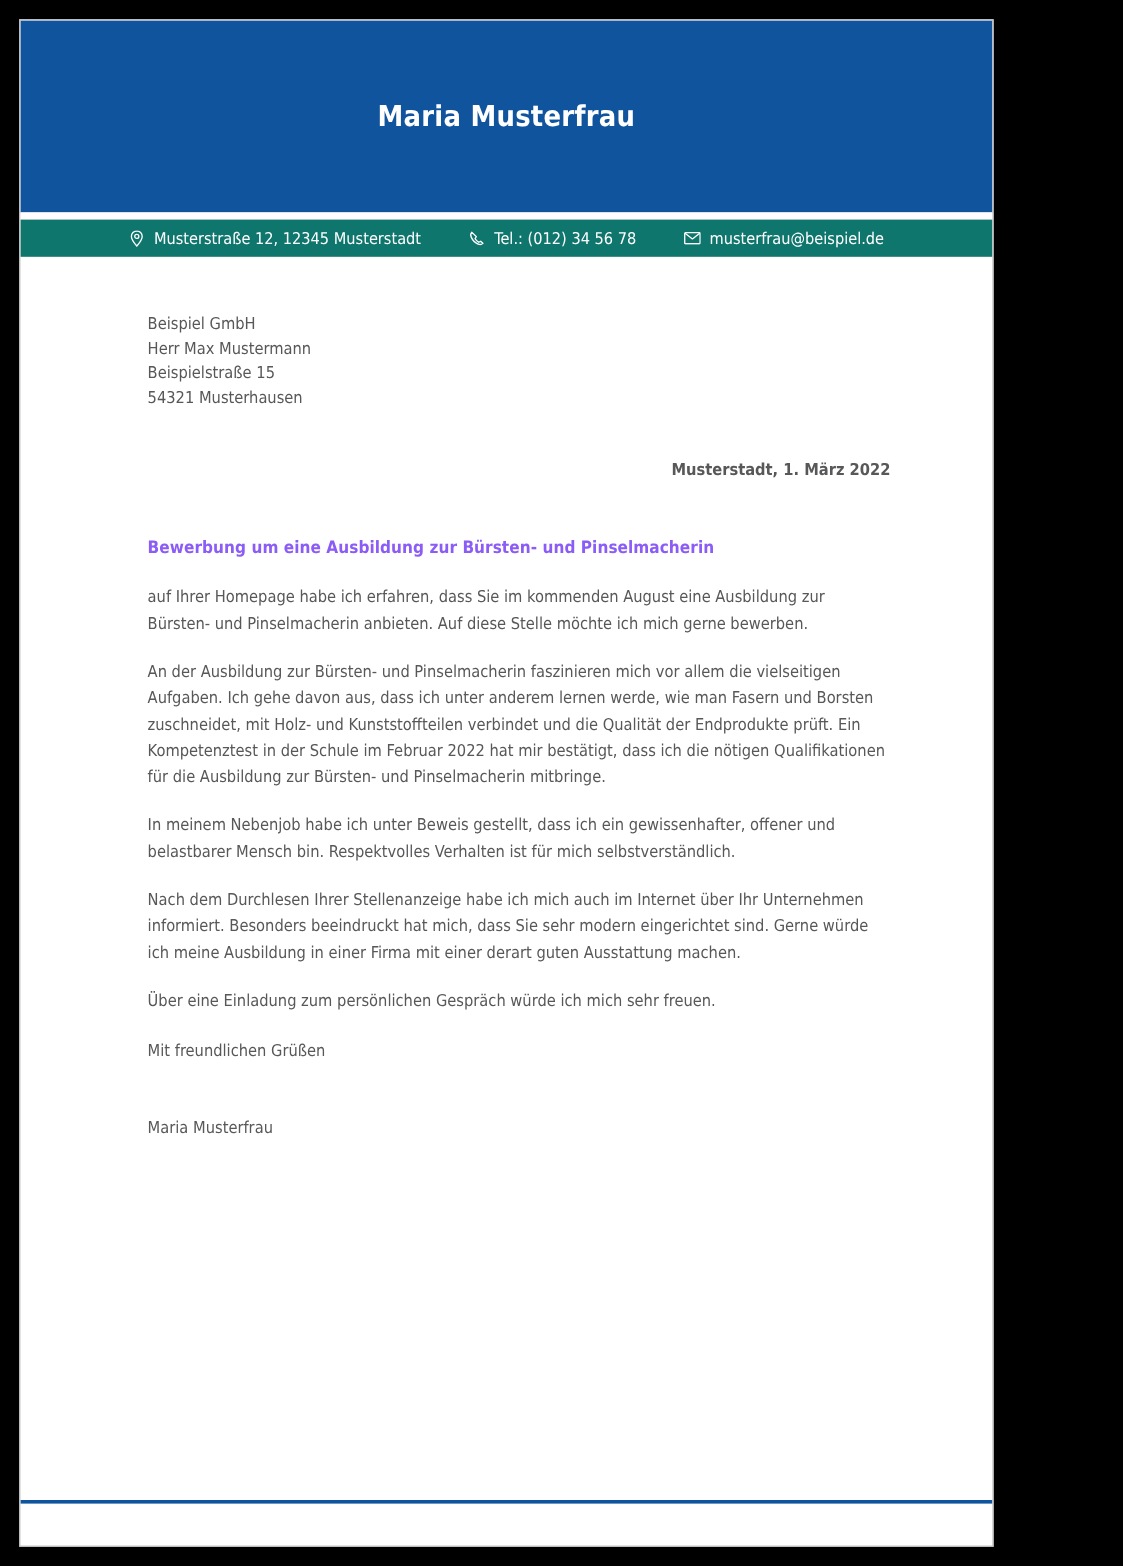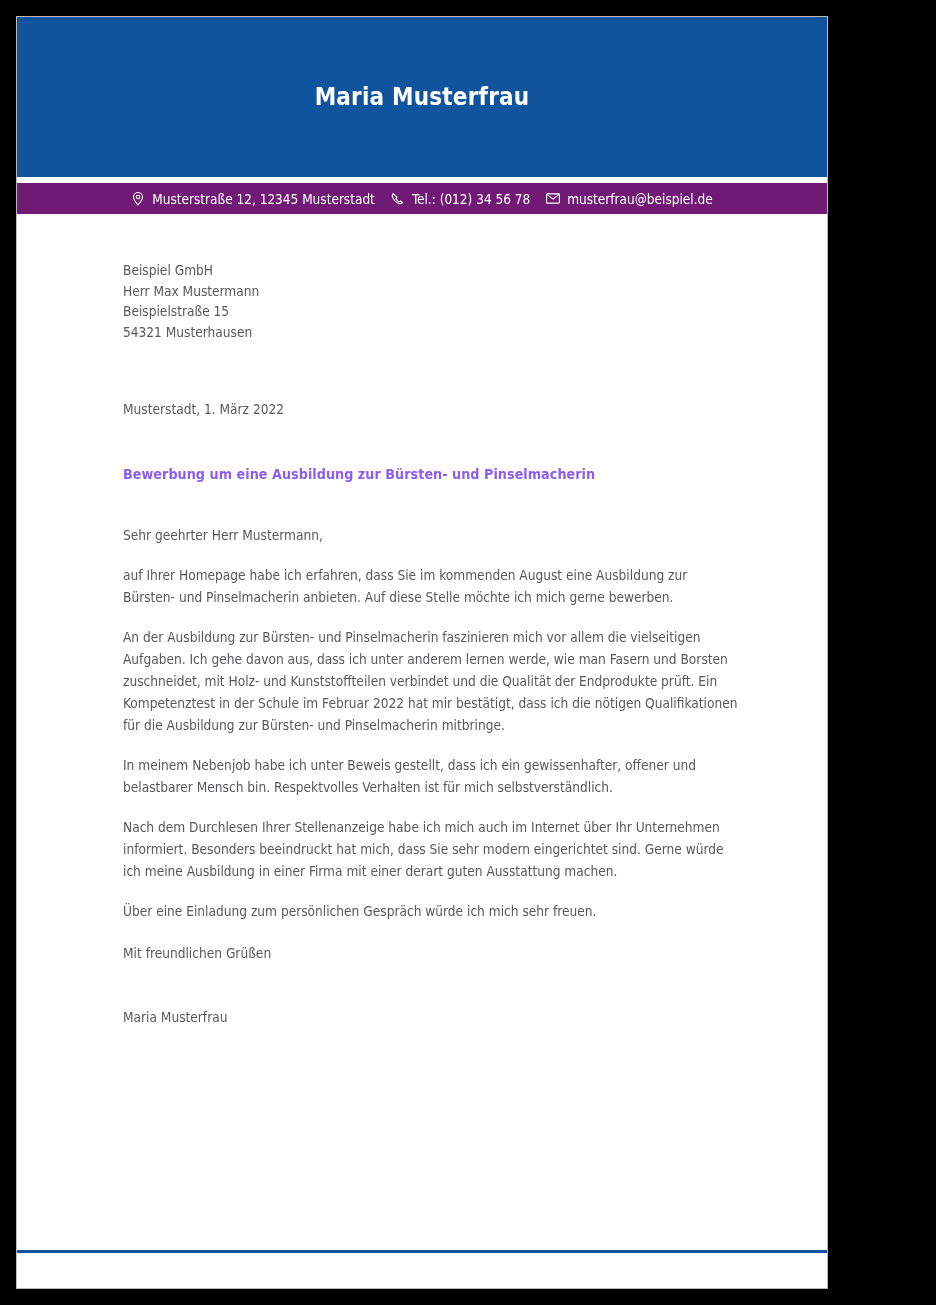--- a/index.html
+++ b/index.html
@@ -48,25 +48,25 @@
     width: 100%;
     height: 6px;
     background: #ffffff;
     flex: 0 0 auto;
   }
 
   
   .contact-bar {
     width: 100%;
     height: 31px;
-    background: #701a75;
+    background: #0f766e;
     display: flex;
     align-items: center;
     justify-content: center;
-    gap: 16px;
+    gap: 40px;
     flex: 0 0 auto;
   }
 
   .contact-item {
     display: flex;
     align-items: center;
     gap: 7px;
     color: #ffffff;
     font-size: 13.5px;
     white-space: nowrap;
@@ -96,24 +96,26 @@
   .recipient {
     margin-top: 46px;
     line-height: 1.52;
     font-size: 13.6px;
     color: #58585a;
   }
 
   .recipient div { white-space: nowrap; }
 
   .date-line {
-    margin-top: 55px;
+    margin-top: 38px;
+    text-align: right;
     font-size: 13.6px;
     color: #58585a;
     padding-right: 1px;
+    font-weight: bold;
   }
 
   .subject {
     margin-top: 43px;
     font-size: 14.2px;
     font-weight: bold;
     color: #8b5cf6;
     letter-spacing: 0.05px;
   }
 
@@ -209,21 +211,20 @@
       <div>Beispiel GmbH</div>
       <div>Herr Max Mustermann</div>
       <div>Beispielstraße 15</div>
       <div>54321 Musterhausen</div>
     </div>
 
     <div class="date-line">Musterstadt, 1. März 2022</div>
 
     <div class="subject">Bewerbung um eine Ausbildung zur Bürsten- und Pinselmacherin</div>
 
-    <div class="salutation">Sehr geehrter Herr Mustermann,</div>
 
     <p class="para">auf Ihrer Homepage habe ich erfahren, dass Sie im kommenden August eine Ausbildung zur Bürsten- und Pinselmacherin anbieten. Auf diese Stelle möchte ich mich gerne bewerben.</p>
     <p class="para">An der Ausbildung zur Bürsten- und Pinselmacherin faszinieren mich vor allem die vielseitigen Aufgaben. Ich gehe davon aus, dass ich unter anderem lernen werde, wie man Fasern und Borsten zuschneidet, mit Holz- und Kunststoffteilen verbindet und die Qualität der Endprodukte prüft. Ein Kompetenztest in der Schule im Februar 2022 hat mir bestätigt, dass ich die nötigen Qualifikationen für die Ausbildung zur Bürsten- und Pinselmacherin mitbringe.</p>
     <p class="para">In meinem Nebenjob habe ich unter Beweis gestellt, dass ich ein gewissenhafter, offener und belastbarer Mensch bin. Respektvolles Verhalten ist für mich selbstverständlich.</p>
     <p class="para">Nach dem Durchlesen Ihrer Stellenanzeige habe ich mich auch im Internet über Ihr Unternehmen informiert. Besonders beeindruckt hat mich, dass Sie sehr modern eingerichtet sind. Gerne würde ich meine Ausbildung in einer Firma mit einer derart guten Ausstattung machen.</p>
     <p class="para">Über eine Einladung zum persönlichen Gespräch würde ich mich sehr freuen.</p>
 
     <div class="closing">Mit freundlichen Grüßen</div>
 
     <div class="signature">Maria Musterfrau</div>

